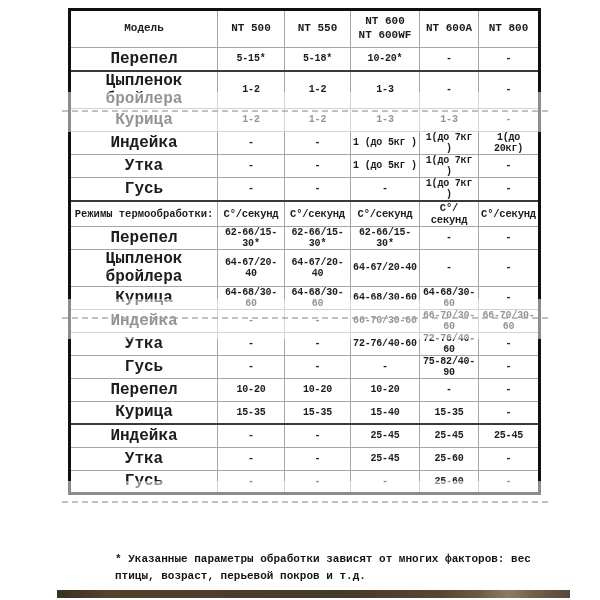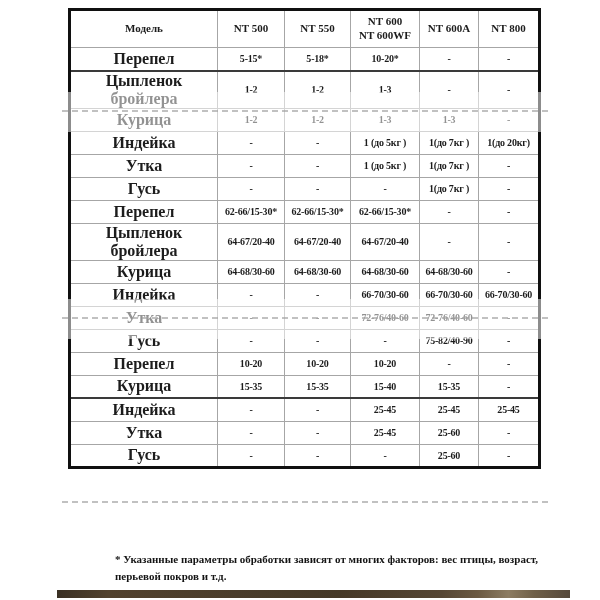--- a/index.html
+++ b/index.html
@@ -1,17 +1,17 @@
 <!DOCTYPE html>
 <html><head>
 <meta charset="utf-8">
 <style>
   html,body{margin:0;padding:0;background:#fff;}
   .page{position:relative;width:584px;height:600px;background:#ffffff;overflow:hidden;
-        font-family:Liberation Serif, serif;color:#1c1c1c;}
+        font-family:Liberation Mono, monospace;color:#1c1c1c;}
 
   
   .spec-table{position:absolute;left:68px;top:8px;border-collapse:collapse;table-layout:fixed;
               background:#fff;border:3px solid #101010;z-index:1;}
   .spec-table th,.spec-table td{border:1px solid #a6a6a6;padding:0 2px;text-align:center;
               vertical-align:middle;font-weight:bold;overflow:hidden;}
   .spec-table thead th{height:36px;font-size:11px;white-space:pre-line;line-height:1.25;}
   .spec-table tbody tr{height:23px;}
   .spec-table td.rowlabel{font-size:16px;}
   .spec-table td.val{font-size:10px;letter-spacing:-0.2px;}
@@ -112,20 +112,28 @@
           <td class="val">-</td>
         </tr>
         <tr>
           <td class="rowlabel">Гусь</td>
           <td class="val">-</td>
           <td class="val">-</td>
           <td class="val">-</td>
           <td class="val">1(до 7кг )</td>
           <td class="val">-</td>
         </tr>
+        <tr class="section topline">
+          <td class="rowlabel">Режимы термообработки:</td>
+          <td class="val">С°/секунд</td>
+          <td class="val">С°/секунд</td>
+          <td class="val">С°/секунд</td>
+          <td class="val">С°/секунд</td>
+          <td class="val">С°/секунд</td>
+        </tr>
         <tr>
           <td class="rowlabel">Перепел</td>
           <td class="val">62-66/15-30*</td>
           <td class="val">62-66/15-30*</td>
           <td class="val">62-66/15-30*</td>
           <td class="val">-</td>
           <td class="val">-</td>
         </tr>
         <tr>
           <td class="rowlabel">Цыпленок бройлера</td>

